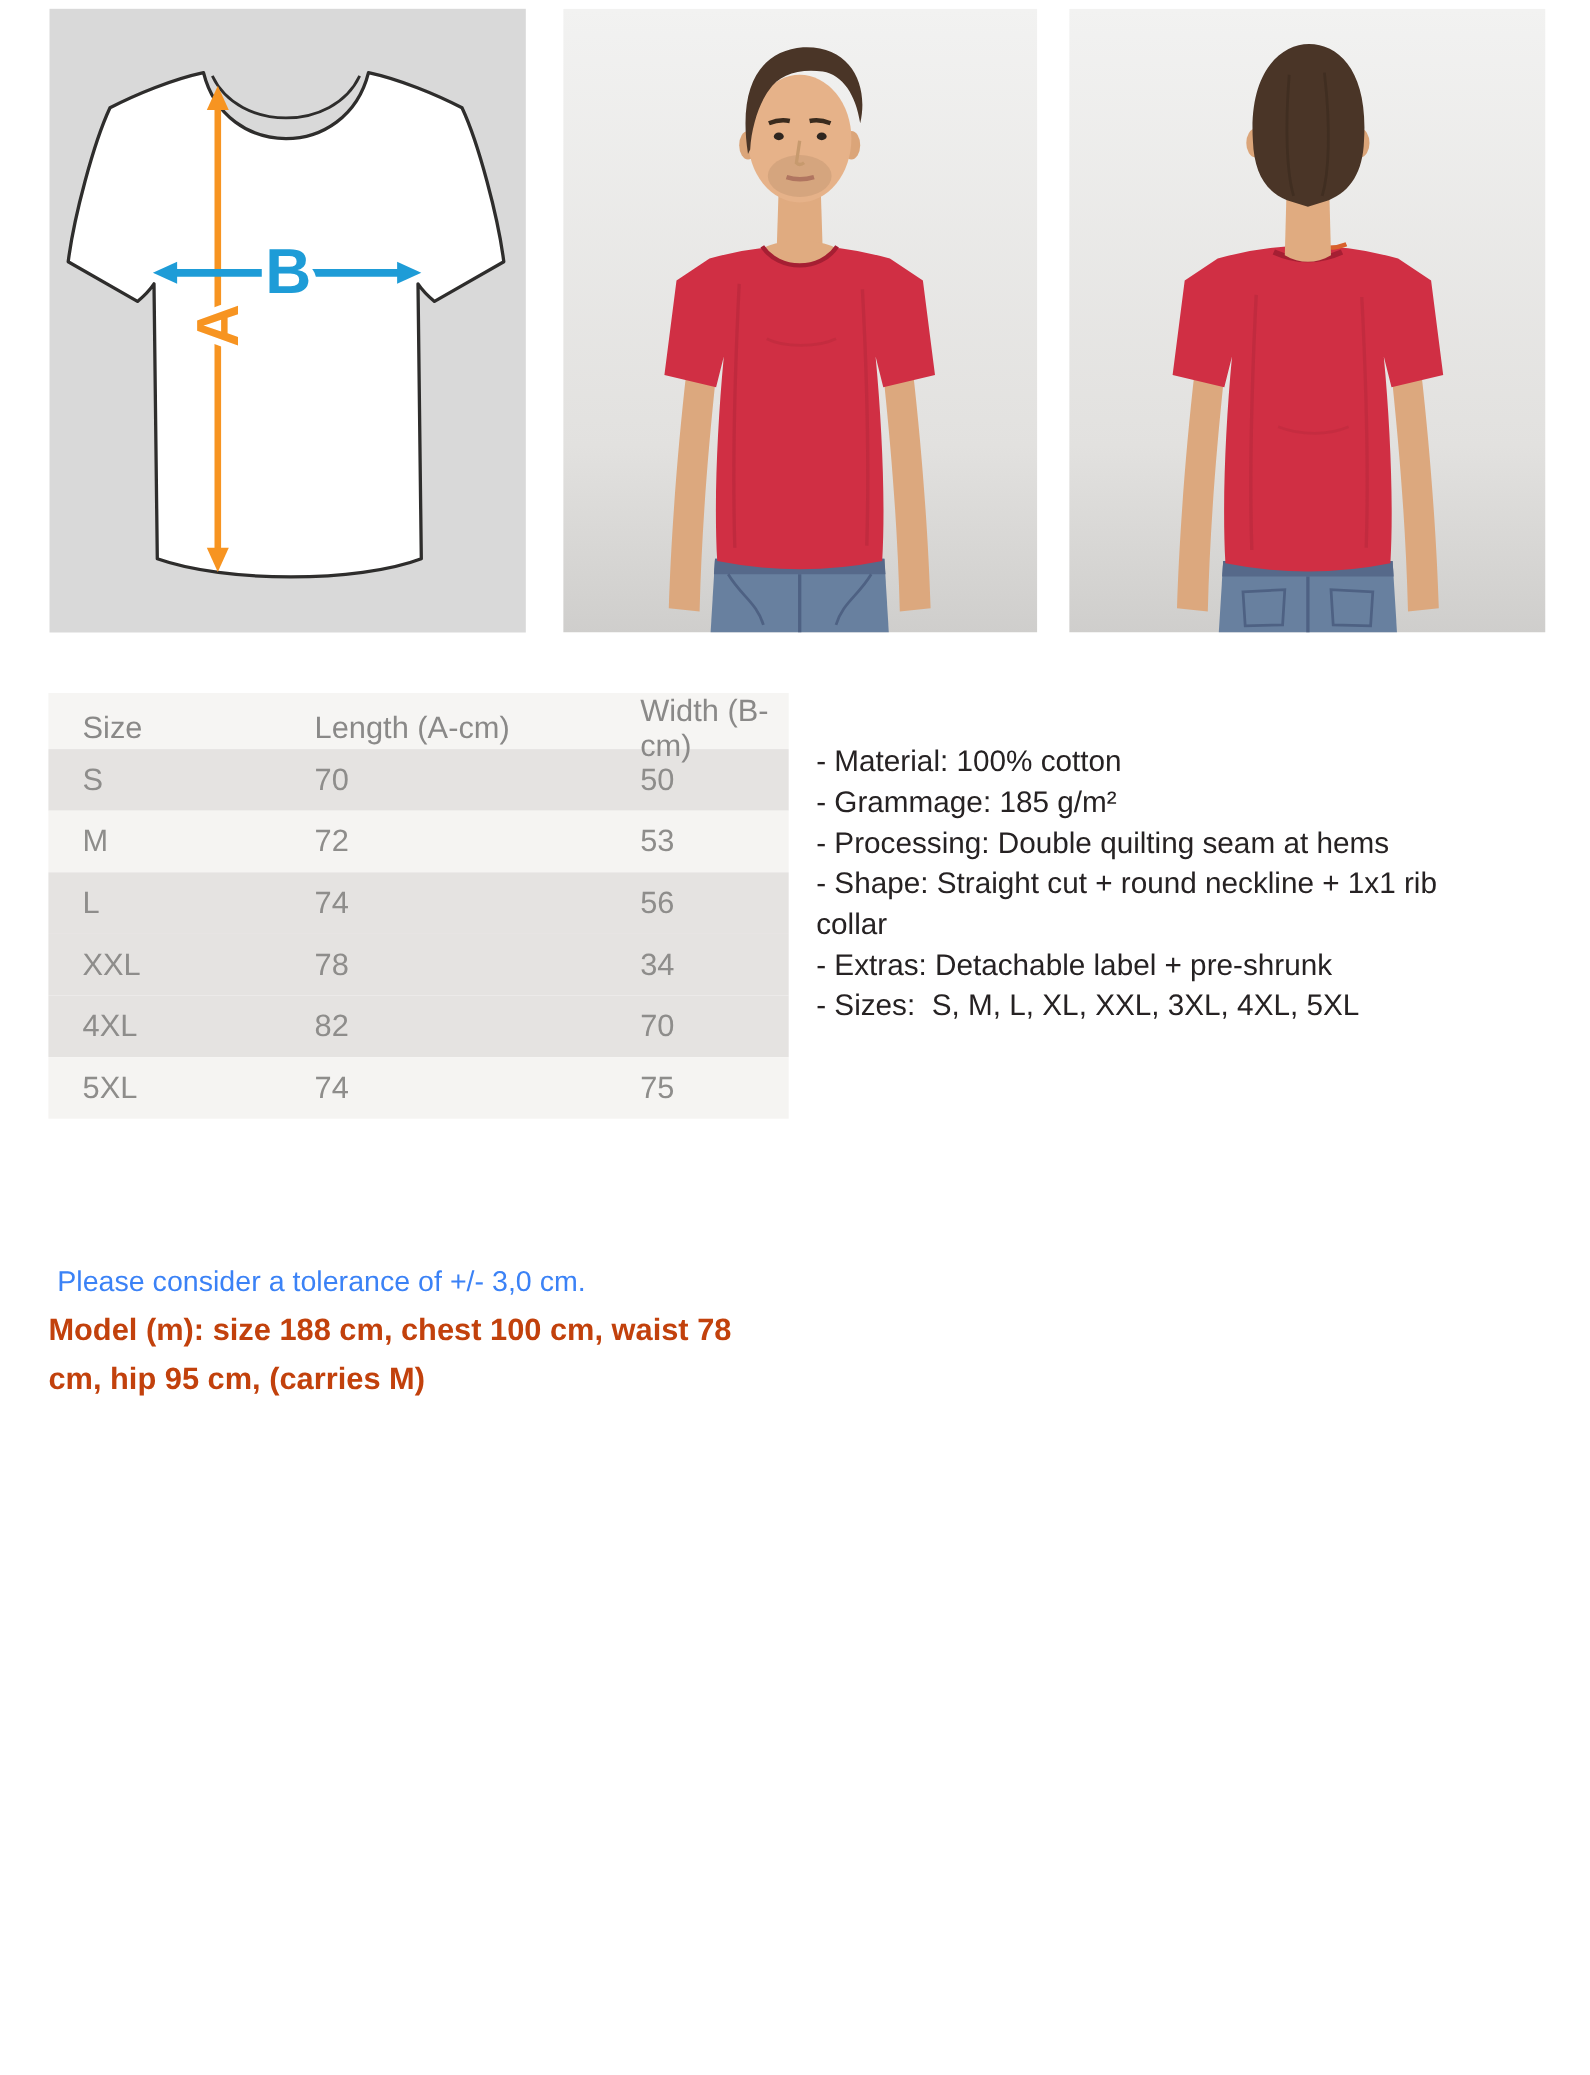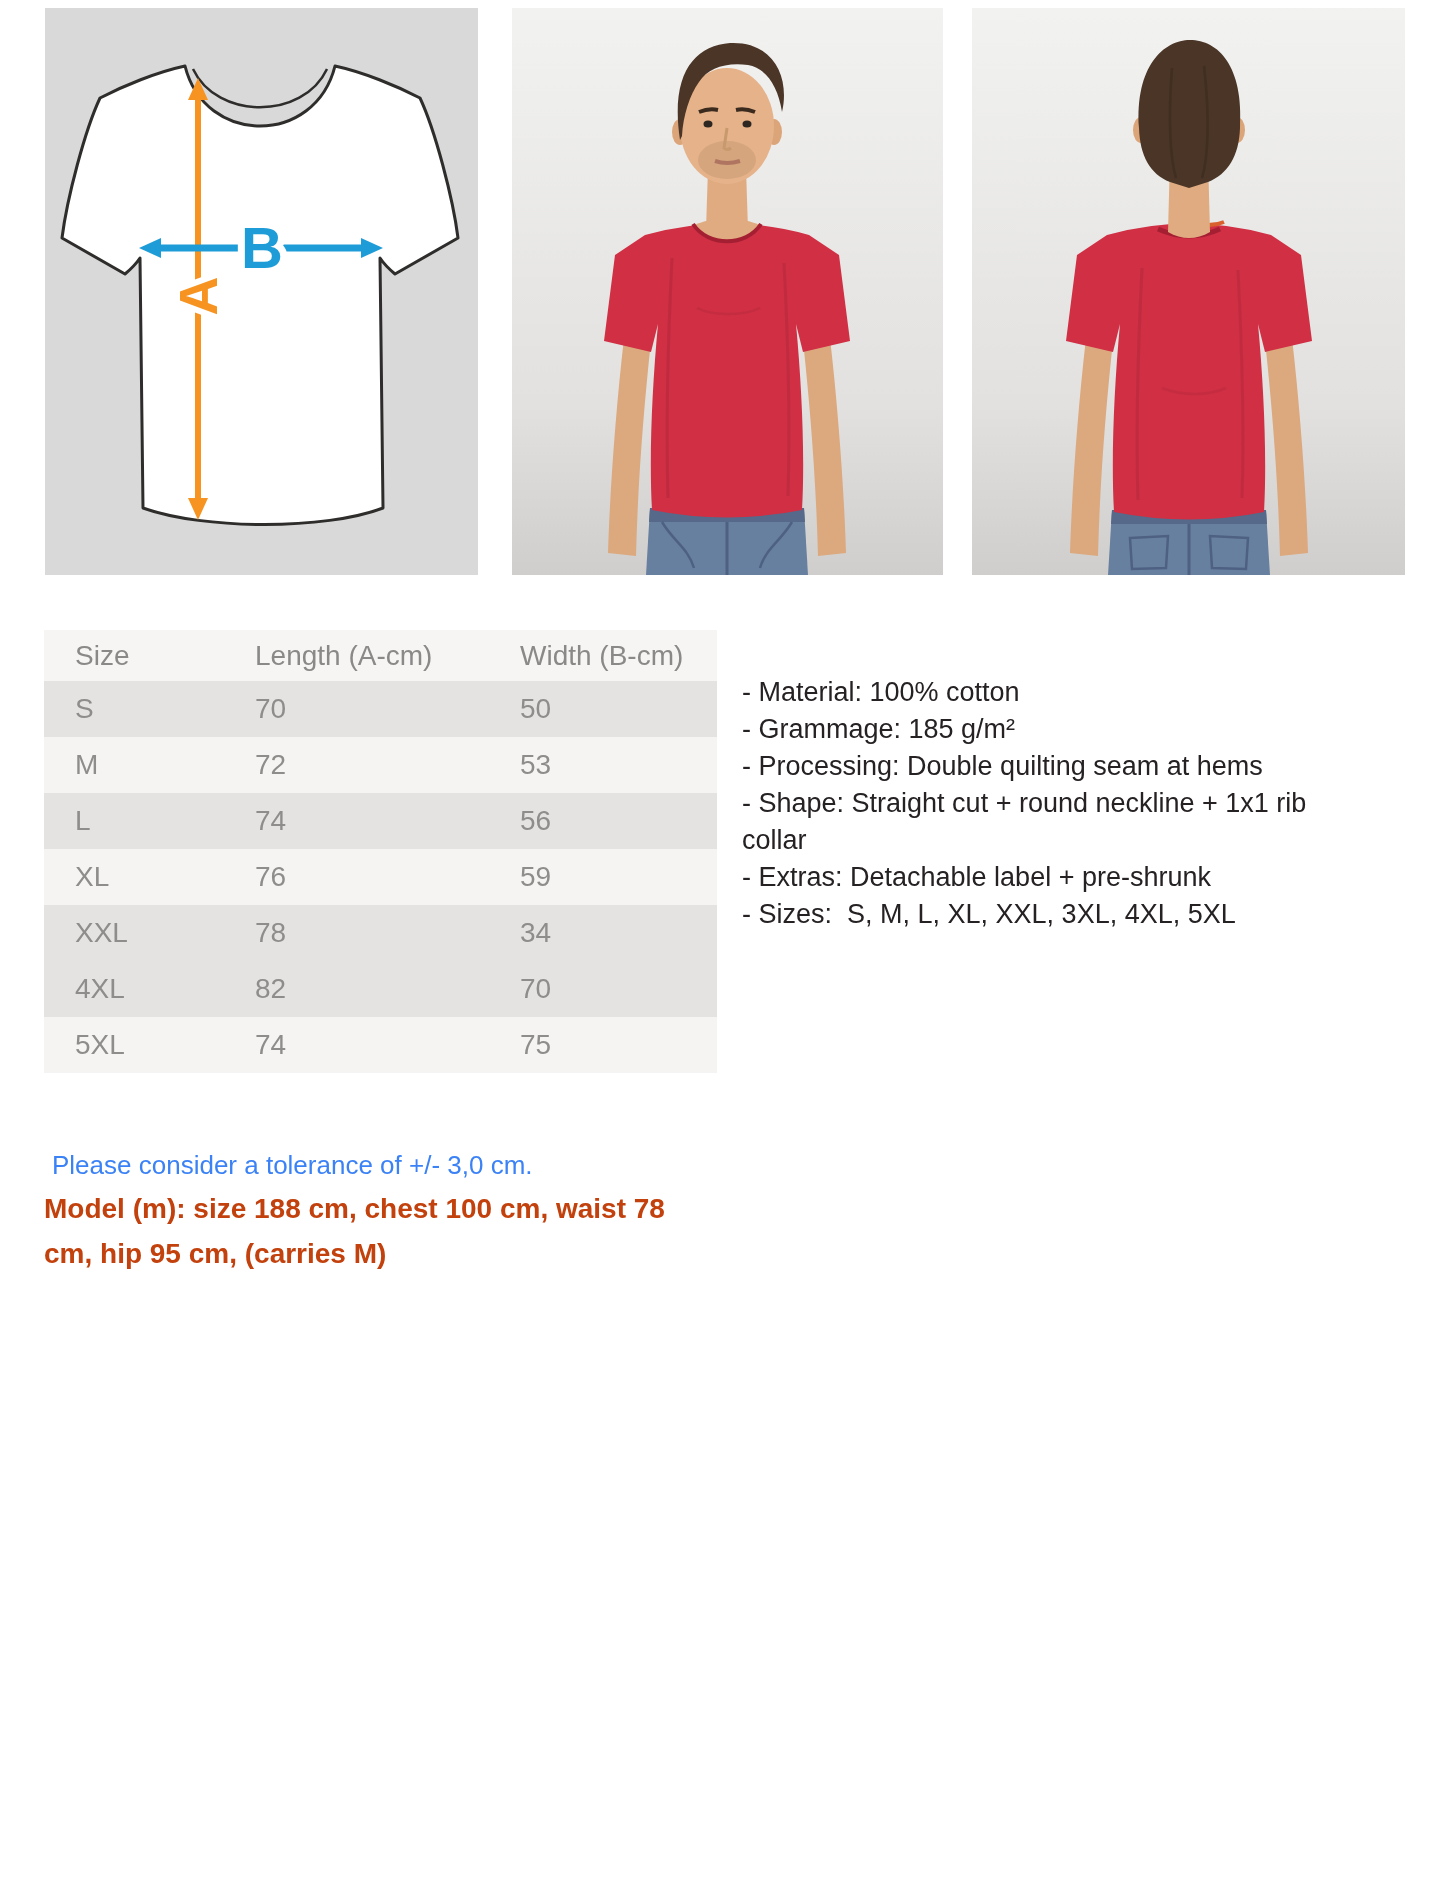--- a/index.html
+++ b/index.html
@@ -8,21 +8,21 @@
 
   
   .panel{position:absolute;top:8px;height:567px;}
   #diagram-panel{left:45px;width:433px;background:#d9d9d9;}
   #front-panel{left:512px;width:431px;}
   #back-panel{left:972px;width:433px;}
   .panel svg{display:block;width:100%;height:100%;}
 
   
   #size-table{position:absolute;left:44px;top:630px;width:673px;font-size:28px;color:#8e8d8b;}
-  .trow{display:grid;grid-template-columns:211px 265px 1fr;align-items:center;height:56px;}
+  .trow{display:grid;grid-template-columns:211px 265px 1fr;align-items:center;height:56px;gap:31px;}
   .trow.header{height:51px;background:#f6f5f3;color:#8a8988;}
   .trow.dark{background:#e5e3e1;}
   .trow.light{background:#f5f4f2;}
   .cell{padding-left:0;}
   .cell.first{padding-left:31px;}
 
   
   #description{position:absolute;left:742px;top:637px;width:625px;font-size:27px;line-height:37px;color:#262223;}
   #description .gap{height:37px;}
   .desc-line{white-space:pre-wrap;}
@@ -186,25 +186,20 @@
         <div class="cell">72</div>
         <div class="cell">53</div>
       </div>
 
       <div class="trow dark">
         <div class="cell first">L</div>
         <div class="cell">74</div>
         <div class="cell">56</div>
       </div>
 
-      <div class="trow light">
-        <div class="cell first">XL</div>
-        <div class="cell">76</div>
-        <div class="cell">59</div>
-      </div>
 
       <div class="trow dark">
         <div class="cell first">XXL</div>
         <div class="cell">78</div>
         <div class="cell">34</div>
       </div>
 
 
       <div class="trow dark">
         <div class="cell first">4XL</div>

